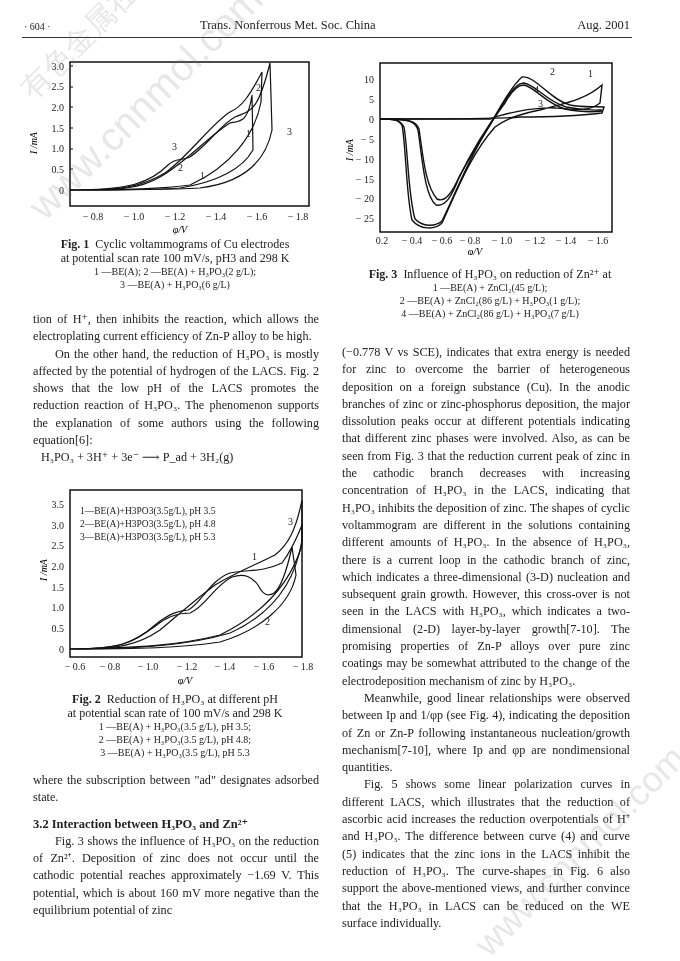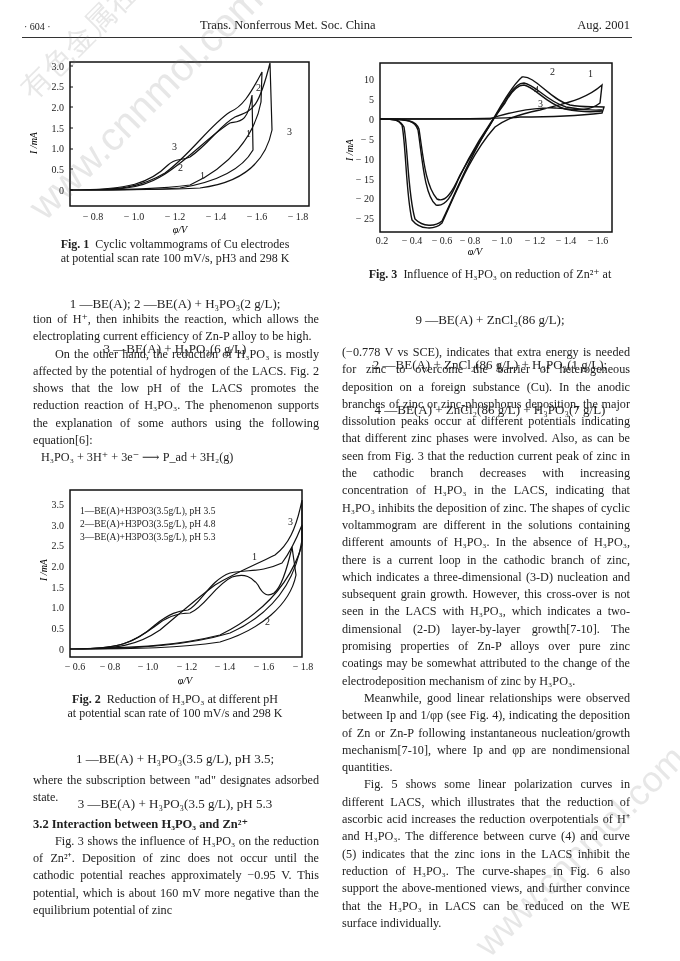--- a/index.html
+++ b/index.html
@@ -3,21 +3,21 @@
 <meta charset="utf-8">
 <style>
   html,body{margin:0;padding:0;background:#fff;}
   body{width:680px;height:961px;position:relative;overflow:hidden;font-family:"Liberation Serif","DejaVu Serif",serif;color:#222;}
   .abs{position:absolute;}
   .hdr{top:18px;font-size:12.5px;}
   .rule{position:absolute;left:22px;width:610px;top:37px;border-top:1.4px solid #333;}
   .fig{position:absolute;}
   .cap{position:absolute;text-align:center;line-height:14px;}
   .cap .t{font-size:12px;}
-  .cap .s{font-size:13px;line-height:13px;margin-top:32px;}
+  .cap .s{font-size:10px;line-height:13px;}
   .cap b{font-family:"Liberation Serif",serif;}
   .para{position:absolute;font-size:12.2px;line-height:17.3px;text-align:justify;}
   .para p{margin:0;}
   .ind{text-indent:22px;font-family:Liberation Serif, serif;}
   .sec{font-weight:bold;font-size:12.5px;}
   svg text{font-family:"Liberation Serif","DejaVu Serif",serif;}
   .wm{position:absolute;color:rgba(120,120,120,0.18);font-family:"Liberation Sans",sans-serif;pointer-events:none;}
 </style>
 </head>
 <body>
@@ -127,27 +127,28 @@
       <text x="268" y="40">3</text>
         <text x="232" y="75">1</text>
         <text x="245" y="140">2</text>
     </g>
   </svg>
 </div>
 <div class="cap" style="left:20px;top:692px;width:310px;">
   <div class="t"><b>Fig. 2</b>&nbsp;&nbsp;<span>Reduction of H₃PO₃ at different pH</span></div>
   <div class="t">at potential scan rate of 100 mV/s and 298 K</div>
   <div class="s">1 —BE(A) + H₃PO₃(3.5 g/L), pH 3.5;</div>
+  <div class="s">2 —BE(A) + H₃PO₃(3.5 g/L), pH 4.8;</div>
   <div class="s">3 —BE(A) + H₃PO₃(3.5 g/L), pH 5.3</div>
 </div>
 
 <div class="para" style="left:33px;top:772px;width:286px;">
   <p>where the subscription between "ad" designates adsorbed state.</p>
   <p class="sec" style="margin-top:9px;">3.2  Interaction between H₃PO₃ and Zn²⁺</p>
-  <p class="ind">Fig. 3 shows the influence of H₃PO₃ on the reduction of Zn²⁺. Deposition of zinc does not occur until the cathodic potential reaches approximately −0.95 V. This potential, which is about 160 mV more negative than the equilibrium potential of zinc</p>
+  <p class="ind">Fig. 3 shows the influence of H₃PO₃ on the reduction of Zn²⁺. Deposition of zinc does not occur until the cathodic potential reaches approximately −1.69 V. This potential, which is about 160 mV more negative than the equilibrium potential of zinc</p>
 </div>
 
 <div class="fig" style="left:340px;top:55px;width:300px;height:200px;">
   <svg width="300" height="200" viewBox="0 0 300 200">
     <rect x="40" y="8" width="232" height="169" fill="none" stroke="#111" stroke-width="1.5"></rect>
     <g font-size="10" fill="#222" text-anchor="end">
       <text x="34" y="28">10</text>
         <text x="34" y="48">5</text>
         <text x="34" y="68">0</text>
         <text x="34" y="88">− 5</text>
@@ -177,21 +178,21 @@
     <g font-size="10" fill="#222">
       <text x="248" y="22">1</text>
         <text x="210" y="20">2</text>
         <text x="194" y="38">4</text>
         <text x="198" y="52">3</text>
     </g>
   </svg>
 </div>
 <div class="cap" style="left:340px;top:267px;width:300px;">
   <div class="t"><b>Fig. 3</b>&nbsp;&nbsp;<span>Influence of H₃PO₃ on reduction of Zn²⁺ at</span></div>
-  <div class="s">9 —BE(A) + ZnCl₂(86 g/L);</div>
+  <div class="s">1 —BE(A) + ZnCl₂(45 g/L);</div>
   <div class="s">2 —BE(A) + ZnCl₂(86 g/L) + H₃PO₃(1 g/L);</div>
   <div class="s">4 —BE(A) + ZnCl₂(86 g/L) + H₃PO₃(7 g/L)</div>
 </div>
 
 <div class="para" style="left:342px;top:344px;width:288px;">
   <p>(−0.778 V vs SCE), indicates that extra energy is needed for zinc to overcome the barrier of heterogeneous deposition on a foreign substance (Cu). In the anodic branches of zinc or zinc-phosphorus deposition, the major dissolution peaks occur at different potentials indicating that different zinc phases were involved. Also, as can be seen from Fig. 3 that the reduction current peak of zinc in the cathodic branch decreases with increasing concentration of H₃PO₃ in the LACS, indicating that H₃PO₃ inhibits the deposition of zinc. The shapes of cyclic voltammogram are different in the solutions containing different amounts of H₃PO₃. In the absence of H₃PO₃, there is a current loop in the cathodic branch of zinc, which indicates a three-dimensional (3-D) nucleation and subsequent grain growth. However, this cross-over is not seen in the LACS with H₃PO₃, which indicates a two-dimensional (2-D) layer-by-layer growth[7-10]. The promising properties of Zn-P alloys over pure zinc coatings may be somewhat attributed to the change of the electrodeposition mechanism of zinc by H₃PO₃.</p>
   <p class="ind">Meanwhile, good linear relationships were observed between Ip and 1/φp (see Fig. 4), indicating the deposition of Zn or Zn-P following instantaneous nucleation/growth mechanism[7-10], where Ip and φp are nondimensional quantities.</p>
   <p class="ind">Fig. 5 shows some linear polarization curves in different LACS, which illustrates that the reduction of ascorbic acid increases the reduction overpotentials of H⁺ and H₃PO₃. The difference between curve (4) and curve (5) indicates that the zinc ions in the LACS inhibit the reduction of H₃PO₃. The curve-shapes in Fig. 6 also support the above-mentioned views, and further convince that the H₃PO₃ in LACS can be reduced on the WE surface individually.</p>
 </div>
 

